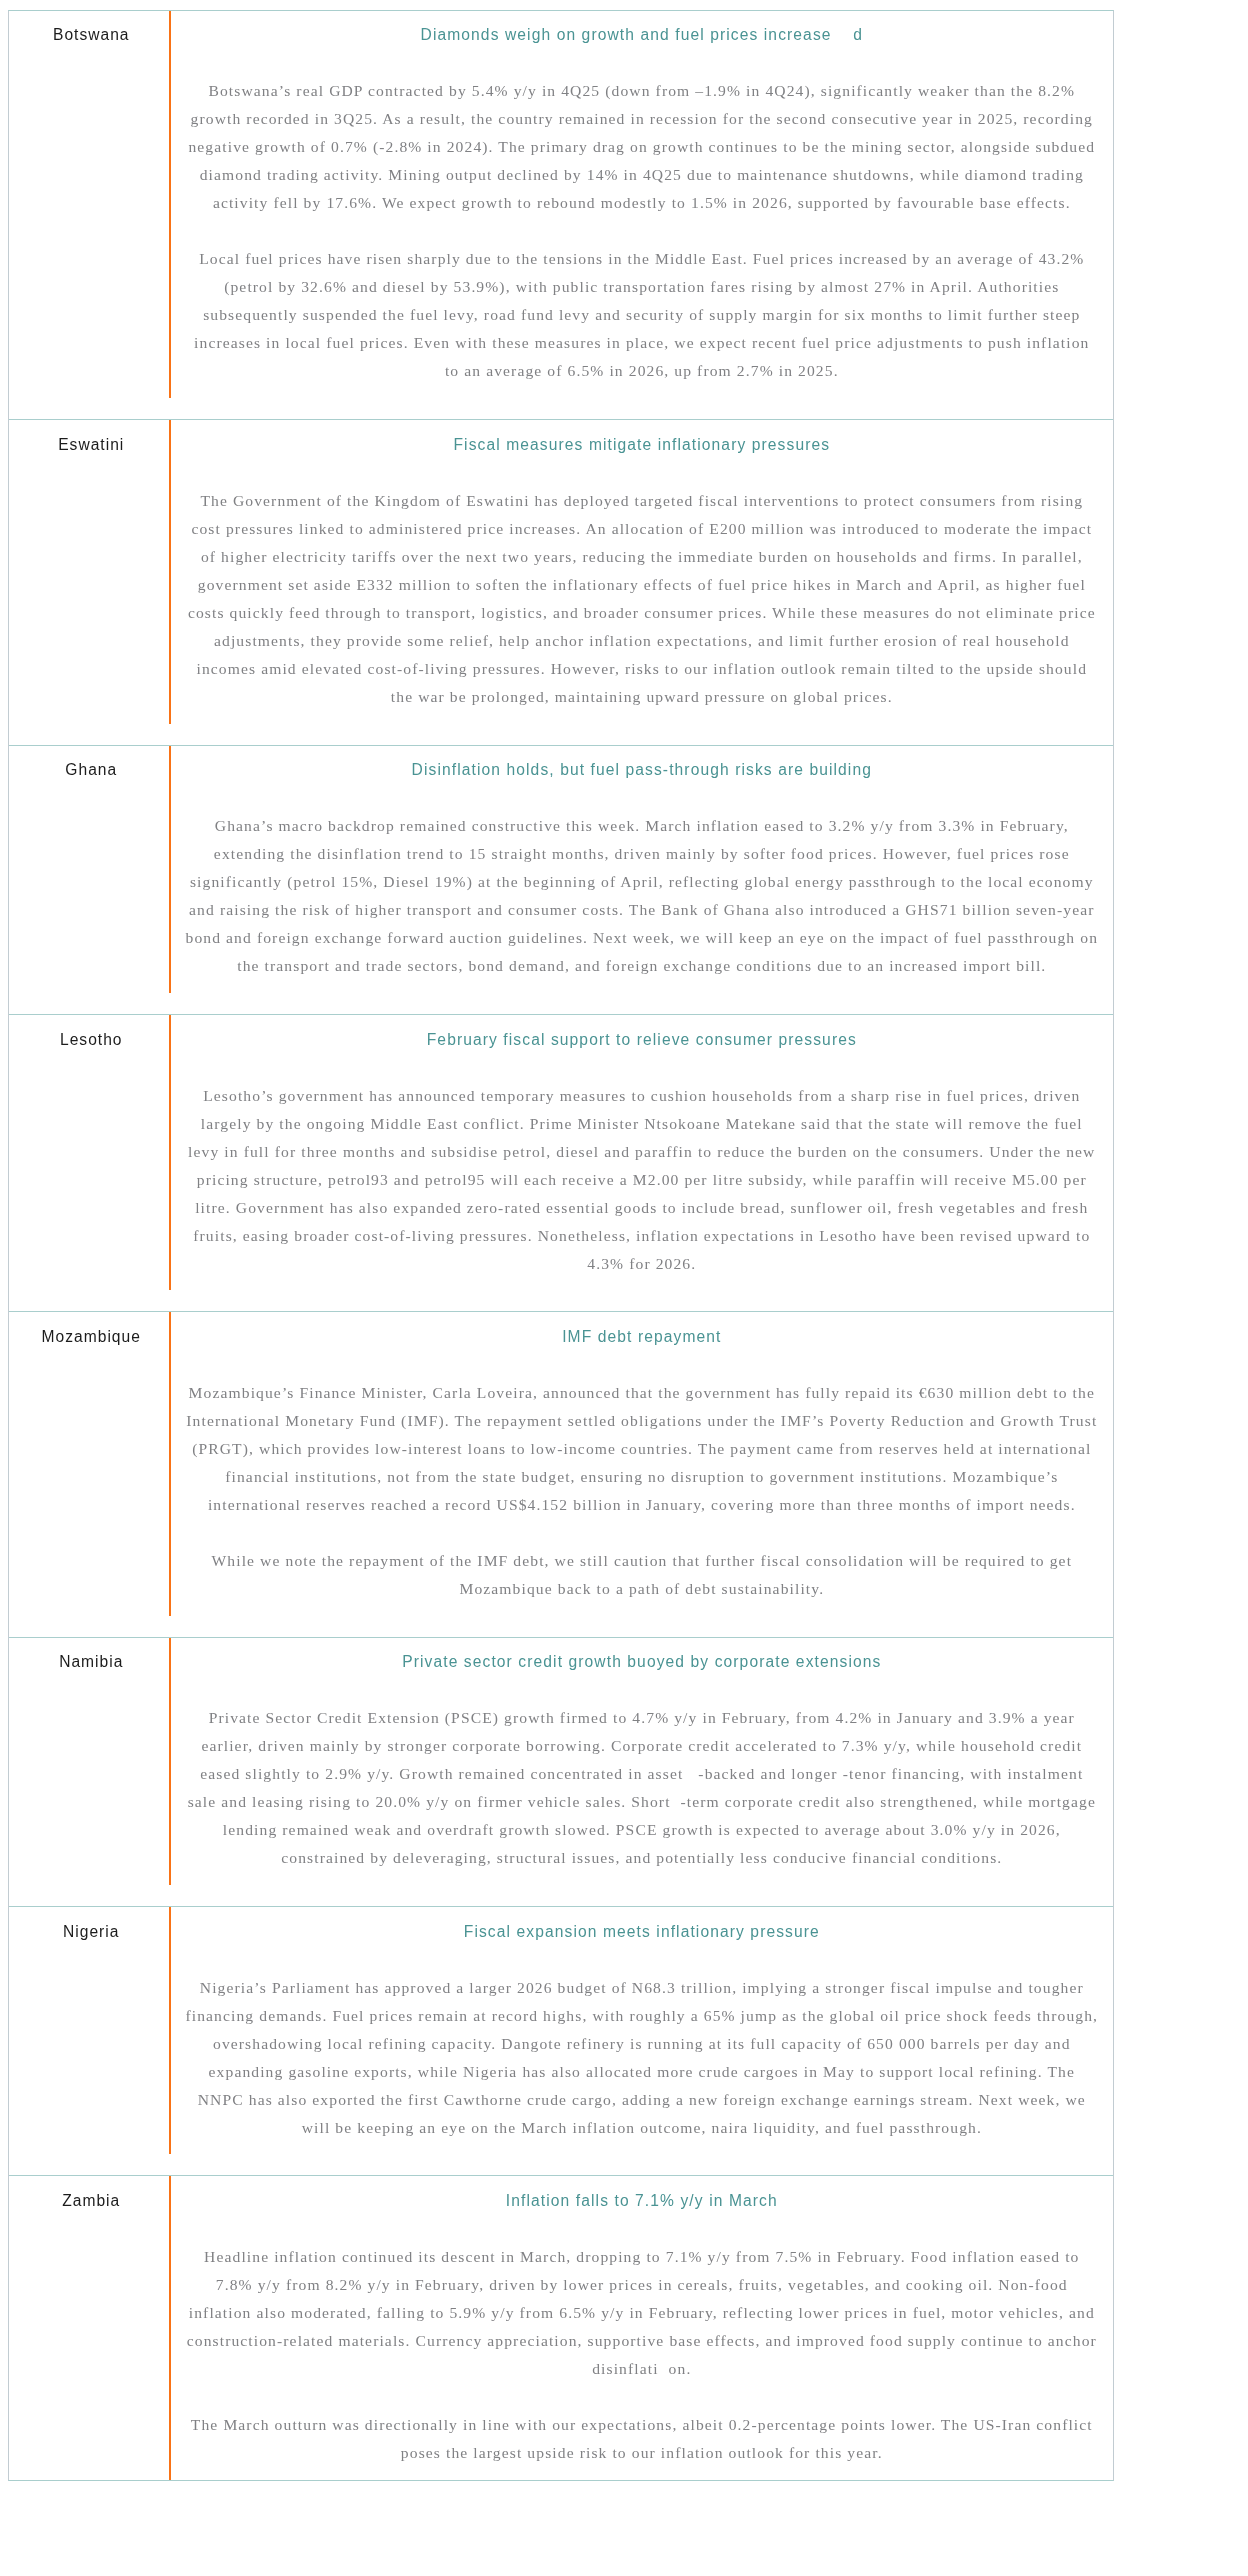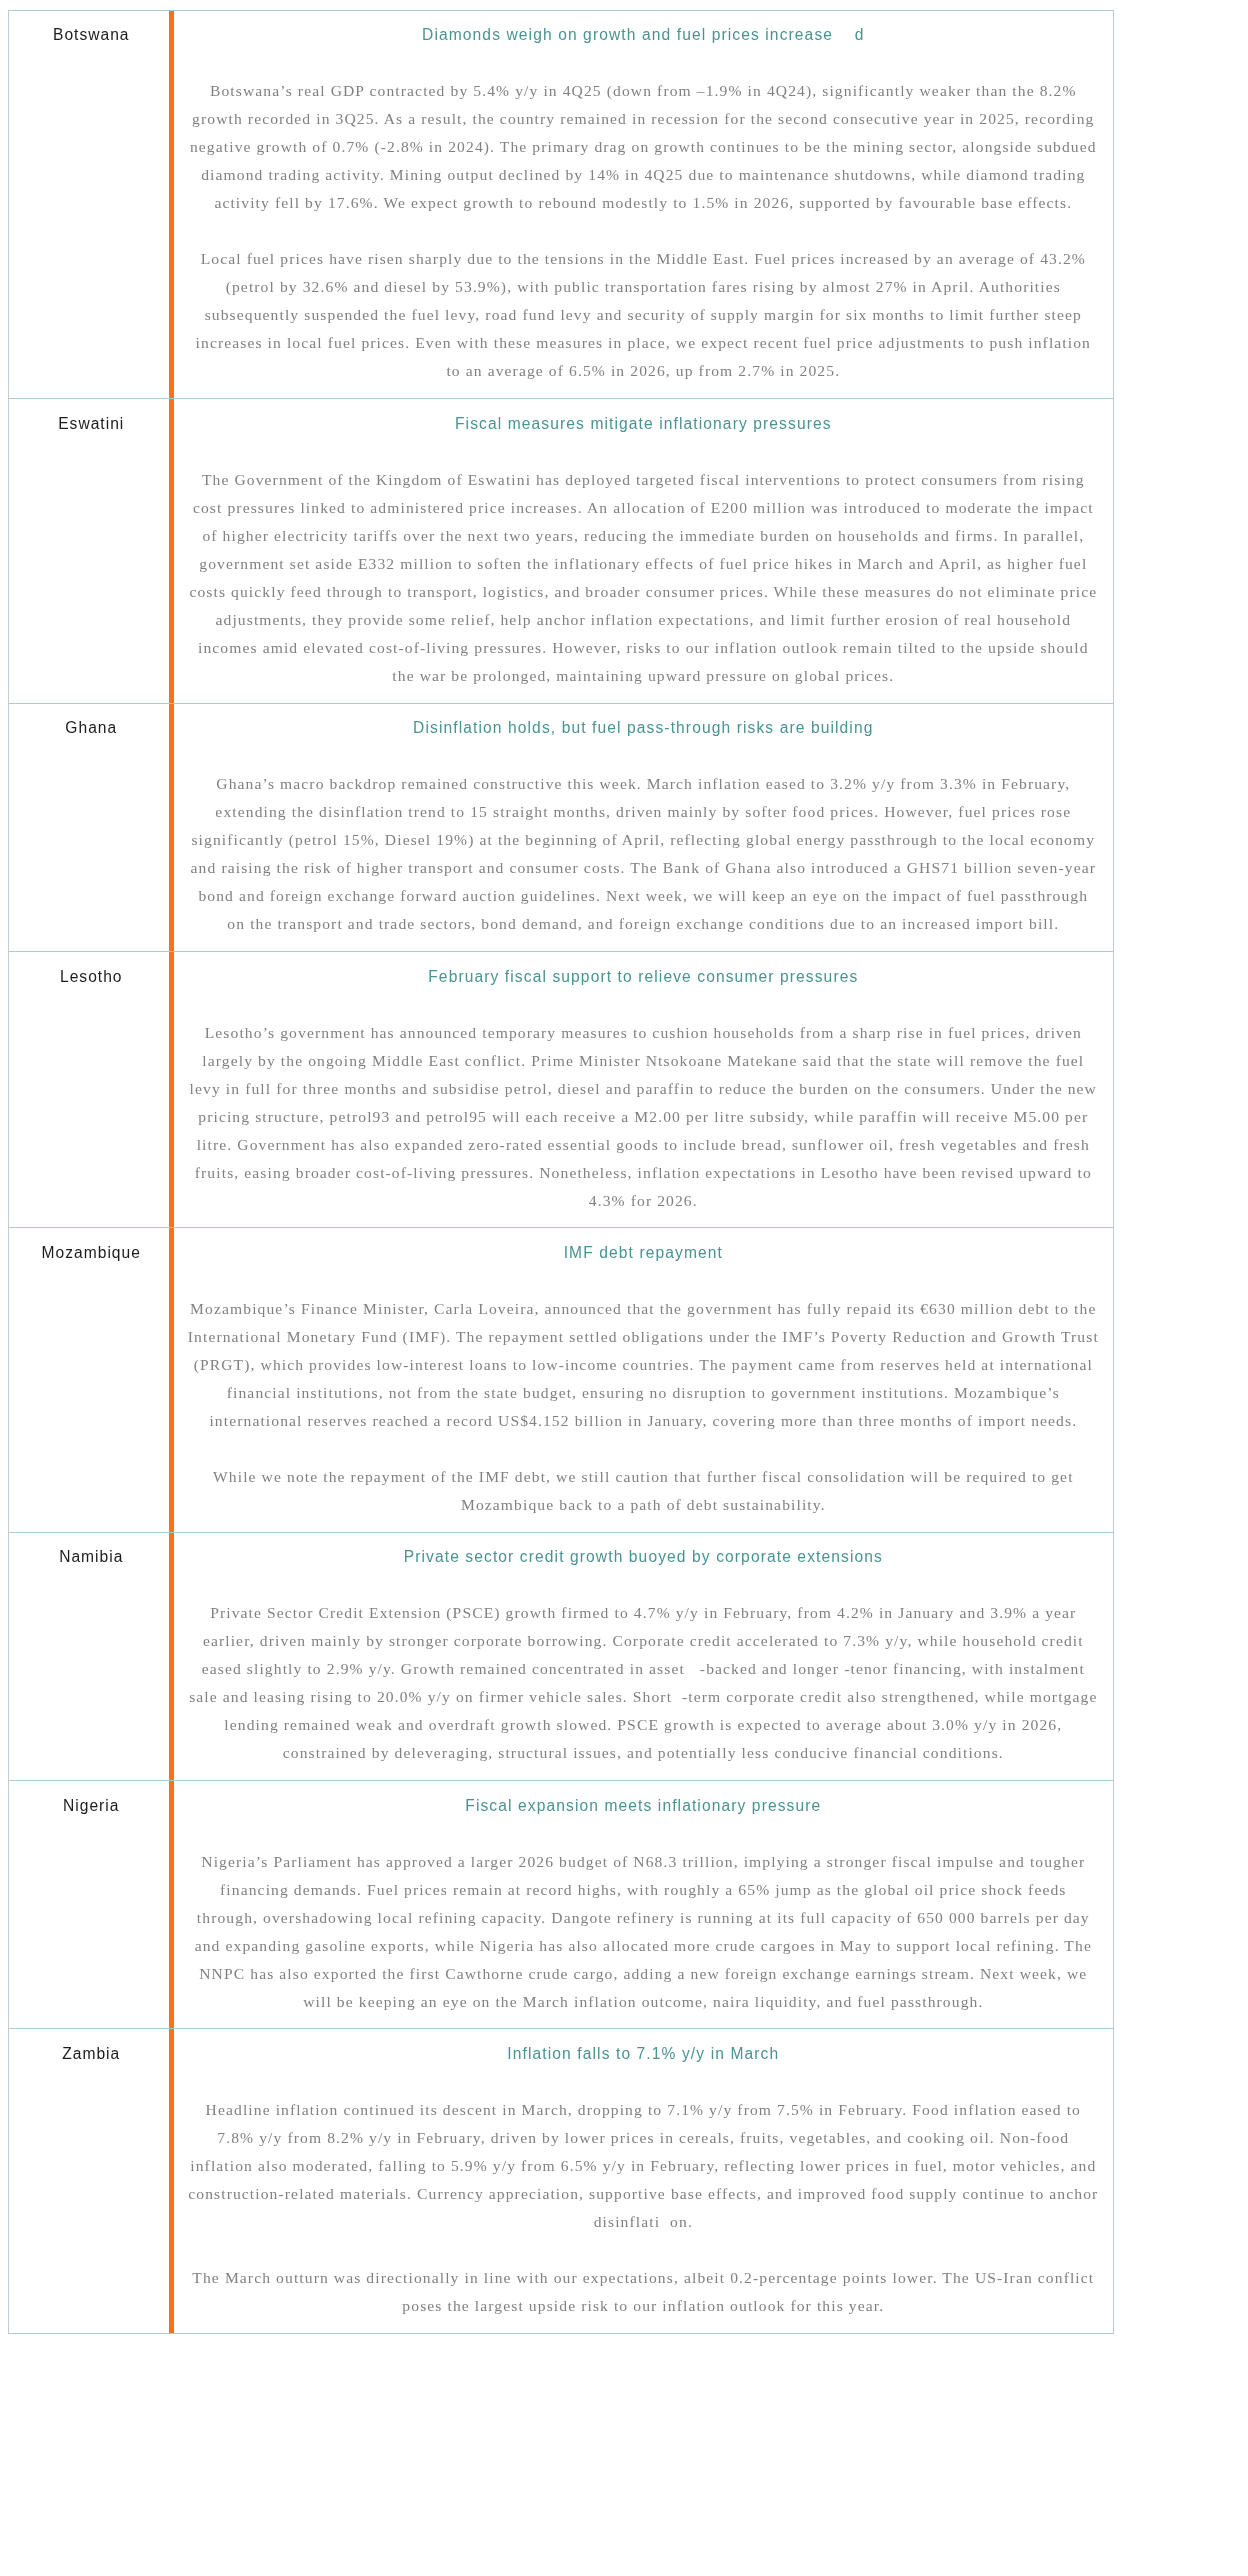--- a/index.html
+++ b/index.html
@@ -23,35 +23,36 @@
     border-right: 1px solid #c2ccd2;
     background: #ffffff;
     text-align: center;
   }
   .trow {
     display: flex;
     align-items: stretch;
   }
   .trow + .trow {
     border-top: 1px solid #a9cecd;
+    margin-top: 21px;
   }
   .country-cell {
     flex: 0 0 160px;
     width: 160px;
     box-sizing: border-box;
     padding: 10.7px 7.8px 7.8px 12.7px;
     color: #1c1c1c;
     font-size: 15.6px;
     letter-spacing: 1px;
     line-height: 28px;
   }
   .content-cell {
     flex: 1 1 auto;
     box-sizing: border-box;
-    border-left: 5px solid #f97316;
+    border-left: 2px solid #f97316;
     padding: 10.7px 13.7px 12.7px 13.7px;
   }
   .headline {
     color: #4a9393;
     font-size: 15.6px;
     letter-spacing: 1.1px;
     line-height: 28px;
     margin: 0 0 28px 0;
     white-space: pre-wrap;
   }

